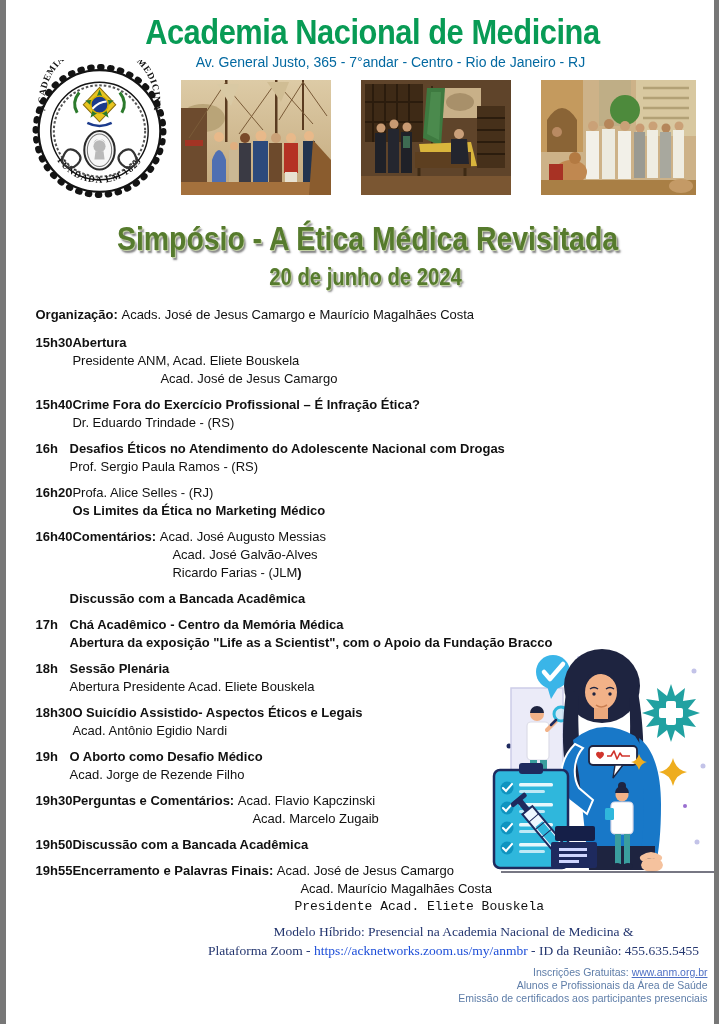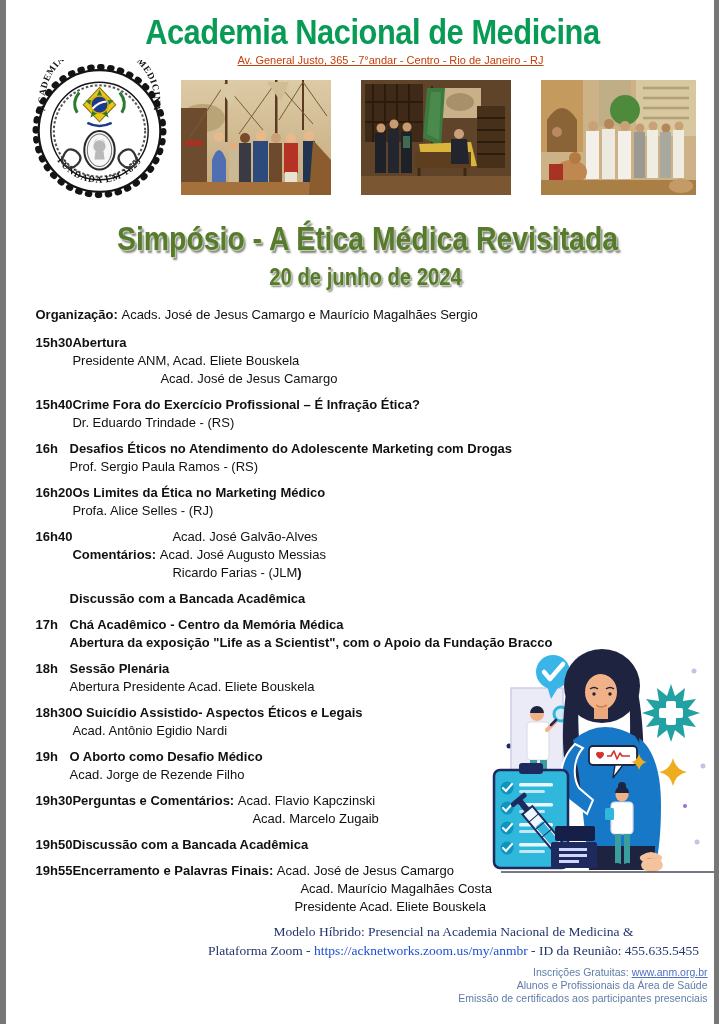--- a/index.html
+++ b/index.html
@@ -9,21 +9,21 @@
     font-family:"Liberation Sans","DejaVu Sans",sans-serif;color:#111;
   }
   
   .main-title{
     position:absolute;top:12px;left:0;width:719px;text-align:center;
     font-size:35px;font-weight:bold;color:#089b55;letter-spacing:-.5px;
     transform:scaleX(.88);transform-origin:58% 50%;white-space:nowrap;
   }
   .address{
     position:absolute;top:54px;left:60px;width:650px;text-align:center;
-    font-size:11px;color:#c2410c;white-space:nowrap;text-decoration:underline;
+    font-size:14px;color:#0369a1;white-space:nowrap;
   }
   .seal{position:absolute;left:22px;top:60px;}
   .painting{position:absolute;top:80px;height:115px;}
   .p1{left:175px;width:150px;}
   .p2{left:355px;width:150px;}
   .p3{left:535px;width:155px;}
   
   .event-title{
     position:absolute;top:220px;left:0;width:719px;text-align:center;
     font-size:33px;font-weight:bold;color:#567b2d;white-space:nowrap;
@@ -193,21 +193,21 @@
     <circle cx="34" cy="78" r="6" fill="#b37a42"></circle>
     <rect x="8" y="84" width="14" height="18" fill="#a83224"></rect>
     <rect x="0" y="100" width="155" height="15" fill="#a97f45"></rect>
     <ellipse cx="140" cy="106" rx="12" ry="7" fill="#c49a66"></ellipse>
   </svg>
 
   <div class="event-title">Simpósio - A Ética Médica Revisitada</div>
   <div class="event-date">20 de junho de 2024</div>
 
   <div class="org-line">
-    <span class="bold">Organização: </span><span>Acads. José de Jesus Camargo e Maurício Magalhães Sergio</span>
+    <span class="bold">Organização: </span><span>Acads. José de Jesus Camargo e Maurício Magalhães Costa</span>
   </div>
 
   <div class="schedule">
       <div class="sched-row">
         <div class="sched-time">15h30</div>
         <div class="sched-content">
           <div class="sched-line"><span class="bold">Abertura</span></div>
           <div class="sched-line"><span>Presidente ANM, Acad. Eliete Bouskela</span></div>
           <div class="sched-line" style="padding-left: 88px;"><span>Acad. José de Jesus Camargo</span></div>
         </div>
@@ -215,36 +215,36 @@
       <div class="sched-row">
         <div class="sched-time">15h40</div>
         <div class="sched-content">
           <div class="sched-line"><span class="bold">Crime Fora do Exercício Profissional – É Infração Ética?</span></div>
           <div class="sched-line"><span>Dr. Eduardo Trindade - (RS)</span></div>
         </div>
       </div>
       <div class="sched-row">
         <div class="sched-time">16h</div>
         <div class="sched-content">
-          <div class="sched-line"><span class="bold">Desafios Éticos no Atendimento do Adolescente Marketing com Drogas</span></div>
+          <div class="sched-line"><span class="bold">Desafios Éticos no Atendimento do Adolescente Nacional com Drogas</span></div>
           <div class="sched-line"><span>Prof. Sergio Paula Ramos - (RS)</span></div>
         </div>
       </div>
       <div class="sched-row">
         <div class="sched-time">16h20</div>
         <div class="sched-content">
+          <div class="sched-line"><span>Profa. Alice Selles - (RJ)</span></div>
           <div class="sched-line"><span class="bold">Os Limites da Ética no Marketing Médico</span></div>
-          <div class="sched-line"><span>Profa. Alice Selles - (RJ)</span></div>
         </div>
       </div>
       <div class="sched-row">
         <div class="sched-time">16h40</div>
         <div class="sched-content">
+          <div class="sched-line"><span class="bold">Comentários: </span><span>Acad. José Augusto Messias</span></div>
           <div class="sched-line" style="padding-left: 100px;"><span>Acad. José Galvão-Alves</span></div>
-          <div class="sched-line"><span class="bold">Comentários: </span><span>Acad. José Augusto Messias</span></div>
           <div class="sched-line" style="padding-left: 100px;"><span>Ricardo Farias - (JLM</span><span class="bold">)</span></div>
         </div>
       </div>
       <div class="sched-row">
         <div class="sched-time"></div>
         <div class="sched-content">
           <div class="sched-line"><span class="bold">Discussão com a Bancada Acadêmica</span></div>
         </div>
       </div>
       <div class="sched-row">
@@ -286,21 +286,21 @@
         <div class="sched-time">19h50</div>
         <div class="sched-content">
           <div class="sched-line"><span class="bold">Discussão com a Bancada Acadêmica</span></div>
         </div>
       </div>
       <div class="sched-row">
         <div class="sched-time">19h55</div>
         <div class="sched-content">
           <div class="sched-line"><span class="bold">Encerramento e Palavras Finais: </span><span>Acad. José de Jesus Camargo</span></div>
           <div class="sched-line" style="padding-left: 228px;"><span>Acad. Maurício Magalhães Costa</span></div>
-          <div class="sched-line" style="padding-left: 222px;"><span>Presidente Acad. Eliete Bouskela</span></div>
+          <div class="sched-line" style="padding-left: 222px; font-family: Liberation Mono, monospace;"><span>Presidente Acad. Eliete Bouskela</span></div>
         </div>
       </div>
     </div>
 
   <svg class="illustration" width="230" height="234" viewBox="0 0 230 234">
 
     <g>
       <circle cx="20" cy="100" r="2.5" fill="#1e2a5e"></circle>
       <circle cx="205" cy="25" r="2.5" fill="#c3c3e8"></circle>
       <circle cx="214" cy="120" r="2.5" fill="#c3c3e8"></circle>

